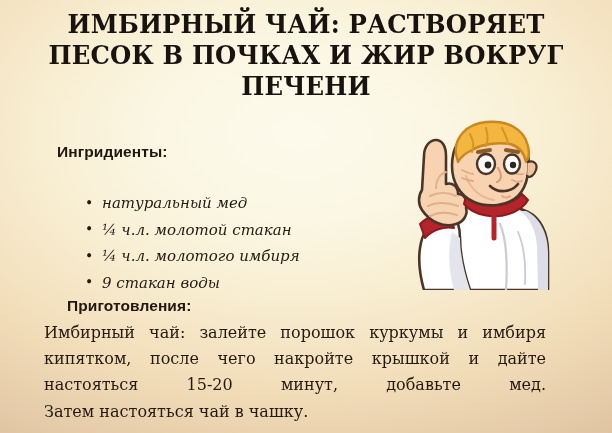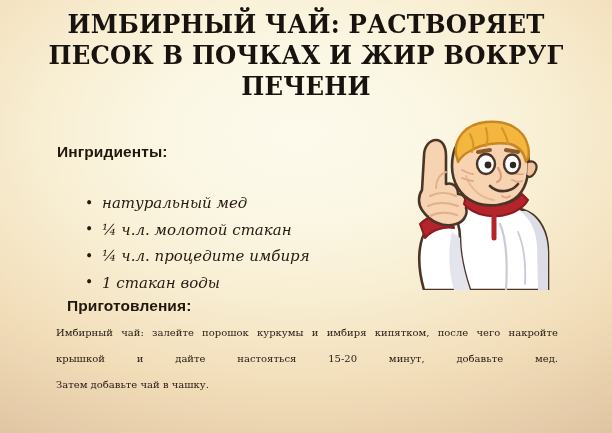--- a/index.html
+++ b/index.html
@@ -99,26 +99,26 @@
     position: absolute;
     left: 1px;
     top: -0.5px;
     font-size: 14px;
     color: #241a12;
   }
 
   
   #preparation-body {
     position: absolute;
-    left: 56px;
+    left: 44px;
     top: 320px;
     width: 502px;
     margin: 0;
     font-family: "DejaVu Serif", "Liberation Serif", serif;
-    font-size: 10px;
+    font-size: 16px;
     line-height: 26.2px;
     color: #241a12;
     text-align: justify;
     text-justify: inter-word;
   }
   #preparation-body .para-justified {
     display: block;
     text-align: justify;
     text-align-last: justify;
   }
@@ -150,29 +150,29 @@
     <span class="title-line">ИМБИРНЫЙ ЧАЙ: РАСТВОРЯЕТ</span>
     <span class="title-line">ПЕСОК В ПОЧКАХ И ЖИР ВОКРУГ</span>
     <span class="title-line">ПЕЧЕНИ</span>
   </div>
 
   <div class="section-heading" id="ingredients-heading">Ингридиенты:</div>
 
   <ul id="ingredients-list">
     <li>натуральный мед</li>
     <li>¼ ч.л. молотой стакан</li>
-    <li>¼ ч.л. процедите имбиря</li>
-    <li>1 стакан воды</li>
+    <li>¼ ч.л. молотого имбиря</li>
+    <li>9 стакан воды</li>
   </ul>
 
   <div class="section-heading" id="preparation-heading">Приготовления:</div>
 
   <div id="preparation-body">
     <span class="para-justified">Имбирный чай: залейте порошок куркумы и имбиря кипятком, после чего накройте крышкой и дайте настояться 15-20 минут, добавьте мед.</span>
-    <span class="para-tail">Затем добавьте чай в чашку.</span>
+    <span class="para-tail">Затем настояться чай в чашку.</span>
   </div>
 
   <div id="illustration">
     <svg viewBox="0 0 196 178" xmlns="http://www.w3.org/2000/svg">
       <defs>
         <clipPath id="frameClip">
           <rect x="0" y="0" width="196" height="178"></rect>
         </clipPath>
       </defs>
 

